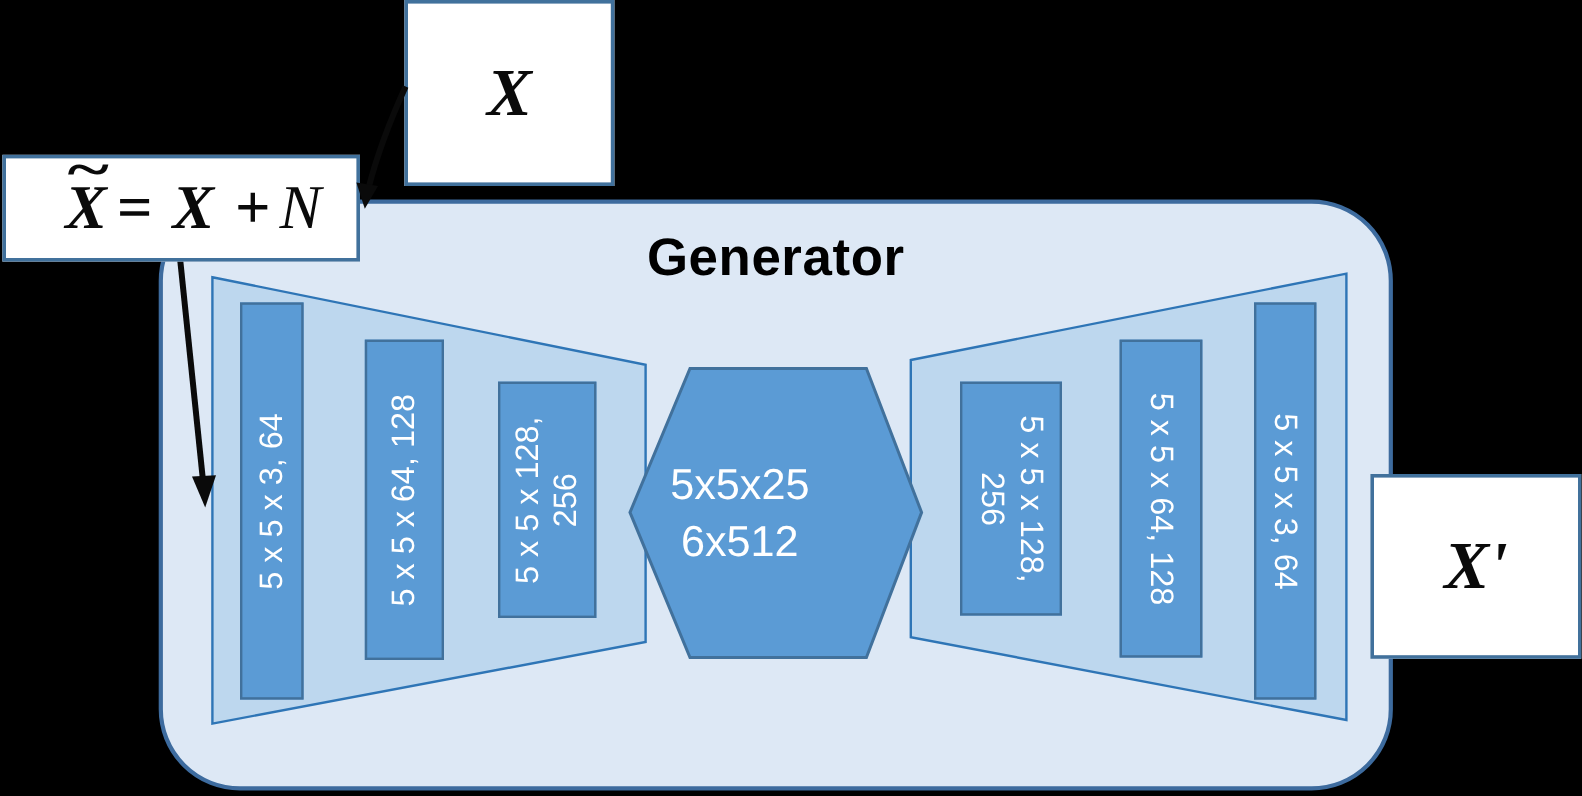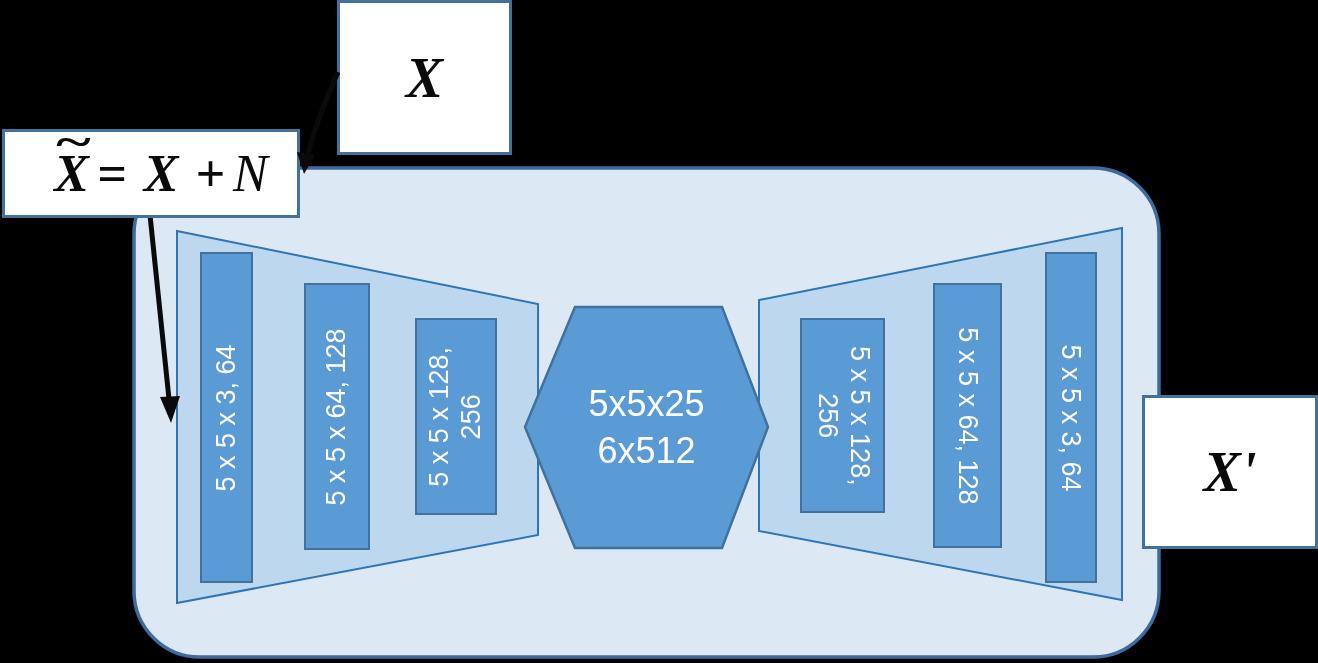--- a/index.html
+++ b/index.html
@@ -50,39 +50,40 @@
     z-index:2;
   }
   .layer .lbl{
     color:#ffffff;font-size:27px;line-height:1.18;white-space:pre;
     text-align:center;transform:rotate(-90deg);
   }
   .layer.rot90 .lbl{transform:rotate(90deg);}
 
   
   .hex-label{
-    position:absolute;left:525px;top:307px;width:243px;height:241px;
+    position:absolute;left:495px;top:307px;width:243px;height:241px;
     display:flex;align-items:center;justify-content:center;z-index:2;
     color:#ffffff;font-size:36px;line-height:1.28;white-space:pre;text-align:center;
   }
 
   .z1{z-index:1;} .z3{z-index:3;} .z5{z-index:5;}
 </style>
 </head>
 <body>
 
 <div class="stage">
 
   <svg class="abs z1" width="1318" height="663" viewBox="0 0 1318 663">
     <rect x="134" y="168" width="1025" height="489" rx="66" ry="66" fill="#DDE8F5" stroke="#3D6B9E" stroke-width="3.5"></rect>
     <polygon points="177,231 538,304 538,535 177,603" fill="#BDD7EE" stroke="#2E75B6" stroke-width="2"></polygon>
     <polygon points="759,300 1122,228 1122,600 759,531" fill="#BDD7EE" stroke="#2E75B6" stroke-width="2"></polygon>
     <polygon points="525,427 575,307 722,307 768,427 722,548 575,548" fill="#5B9BD5" stroke="#41719C" stroke-width="2.5"></polygon>
   </svg>
 
+  <div class="gen-title">Generator</div>
 
   <div class="layer" style="left:200px;top:252px;width:53px;height:331px;">
     <span class="lbl">5 x 5 x 3, 64</span>
   </div>
   <div class="layer" style="left:304px;top:283px;width:66px;height:267px;">
     <span class="lbl">5 x 5 x 64, 128</span>
   </div>
   <div class="layer" style="left:415px;top:318px;width:82px;height:197px;">
     <span class="lbl">5 x 5 x 128,
 256</span>

